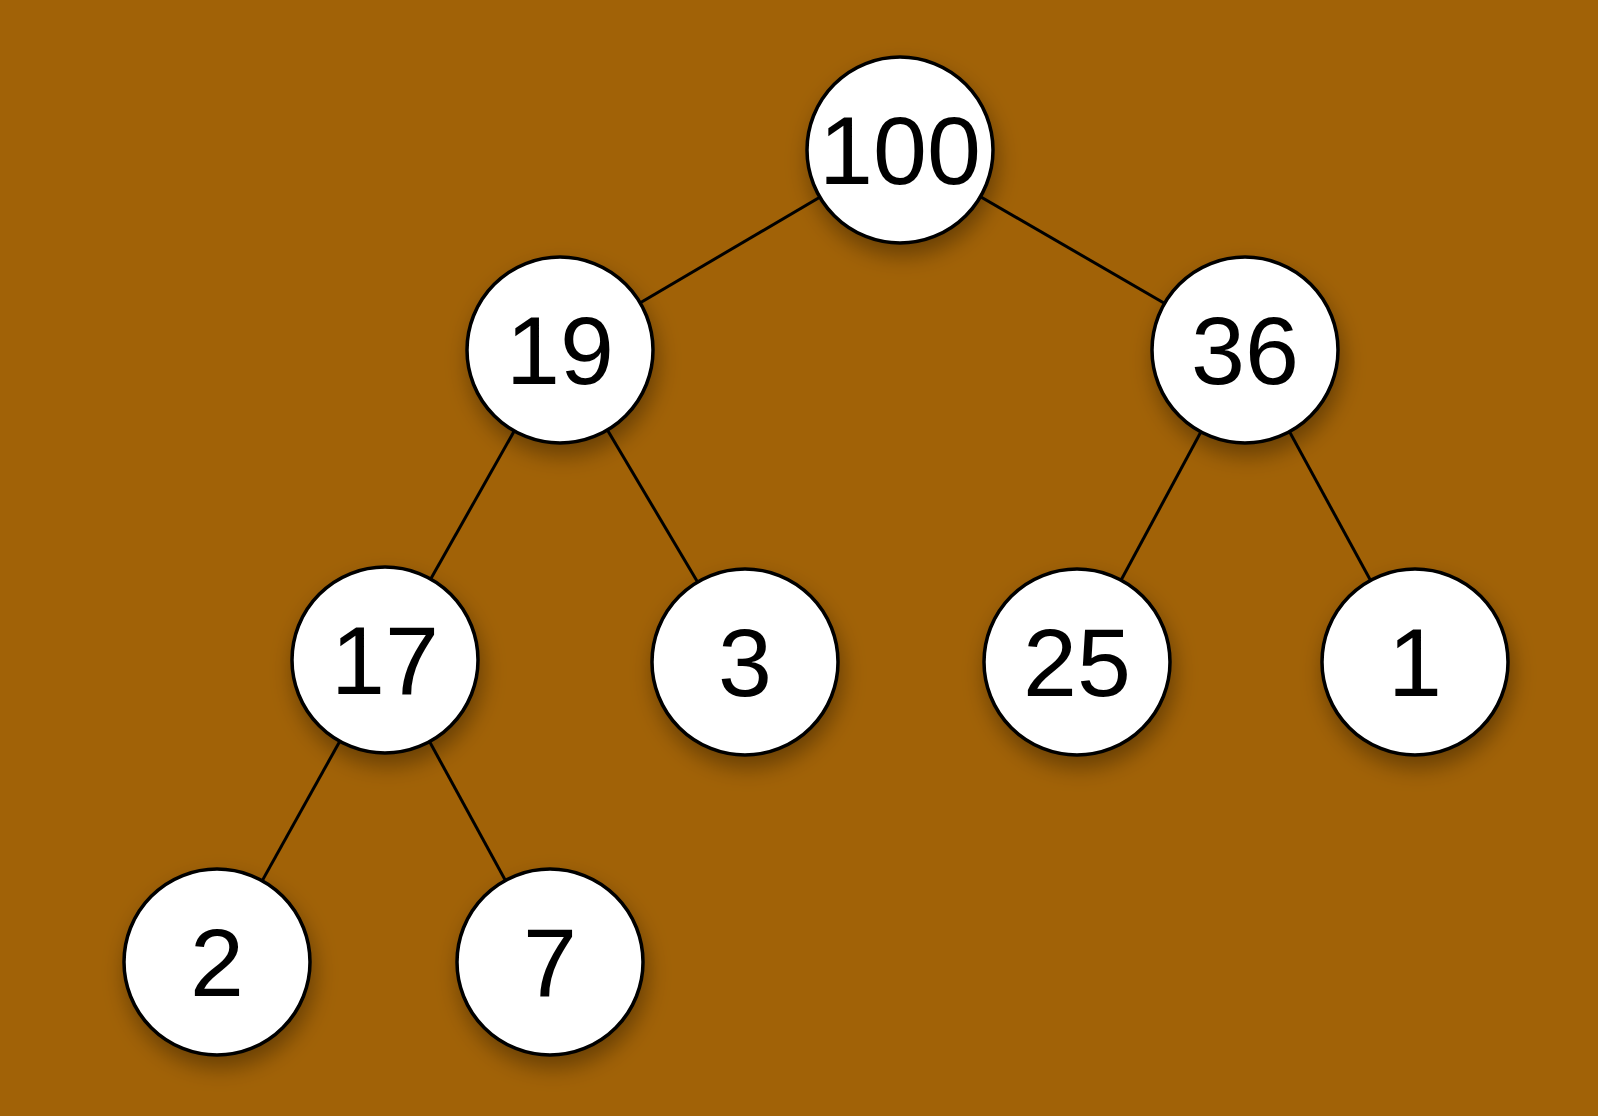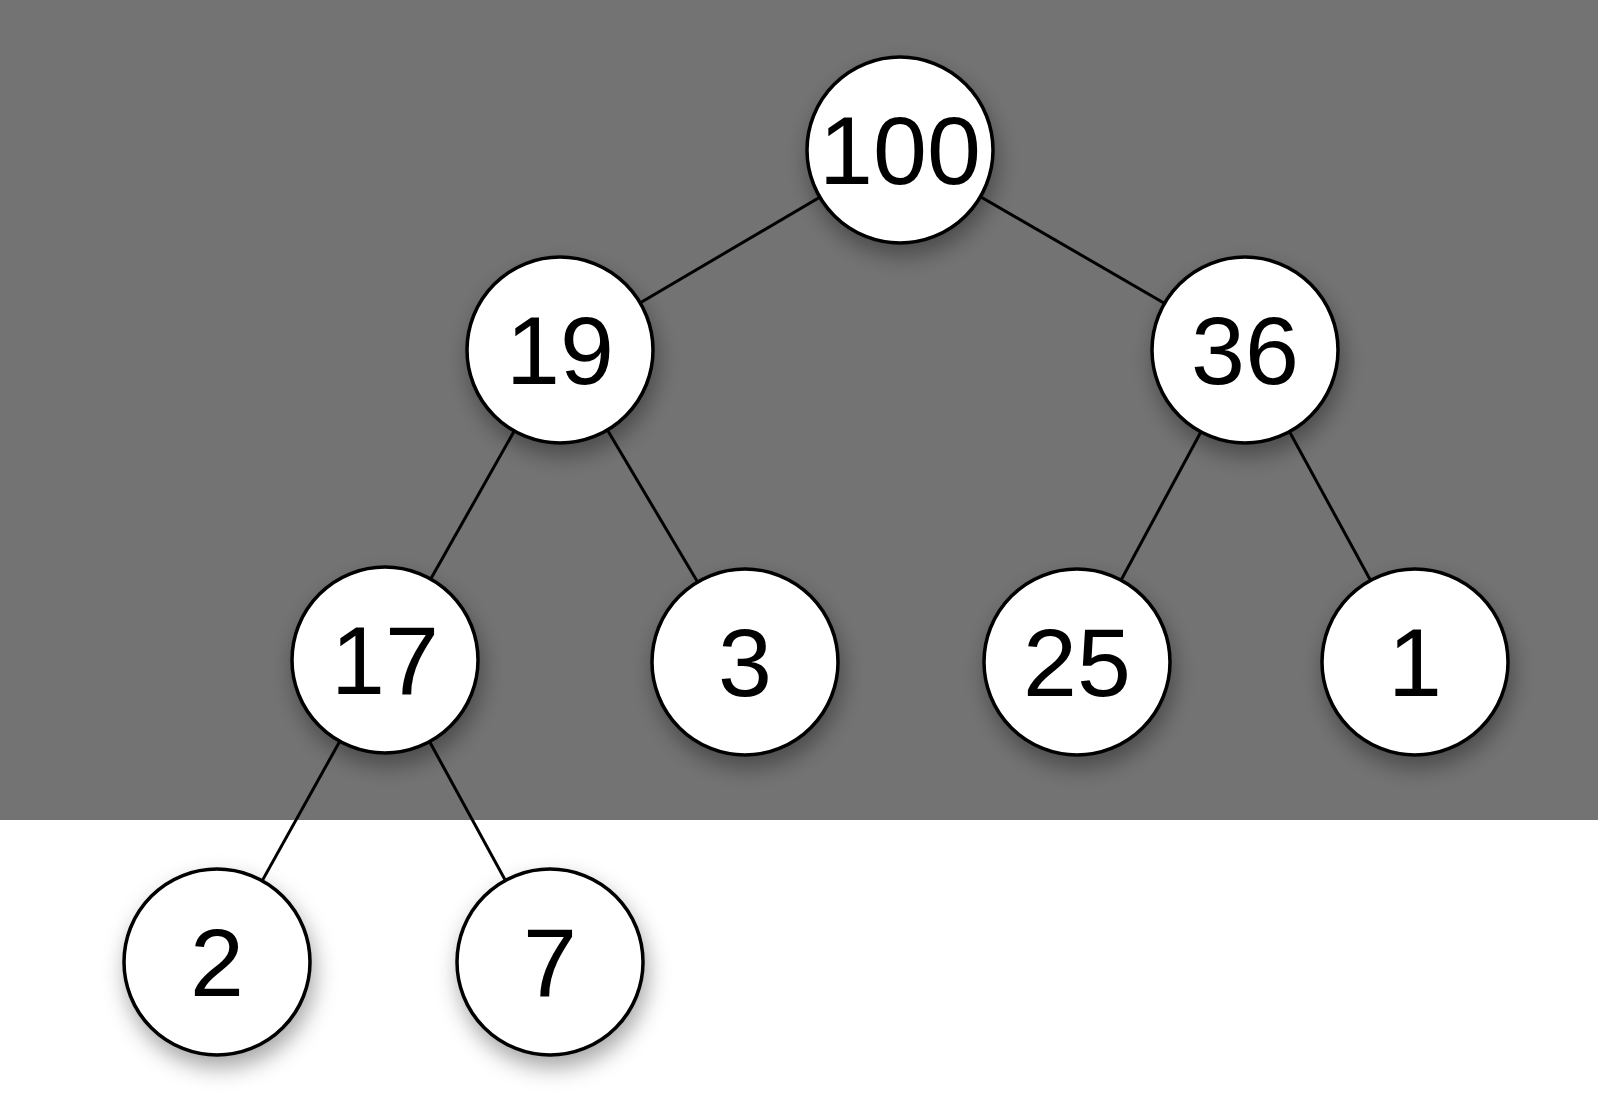--- a/index.html
+++ b/index.html
@@ -7,22 +7,22 @@
     padding: 0;
     background: #ffffff;
     width: 1598px;
     height: 1116px;
     overflow: hidden;
     font-family: "Liberation Sans", sans-serif;
   }
   .canvas-wrap {
     position: relative;
     width: 1598px;
-    height: 820px;
-    background: #737373;
+    height: 1116px;
+    background: #a16207;
     text-align: right;
   }
   svg {
     display: block;
     width: 1598px;
     height: 1116px;
   }
   .tree-edge {
     fill: none;
   }

